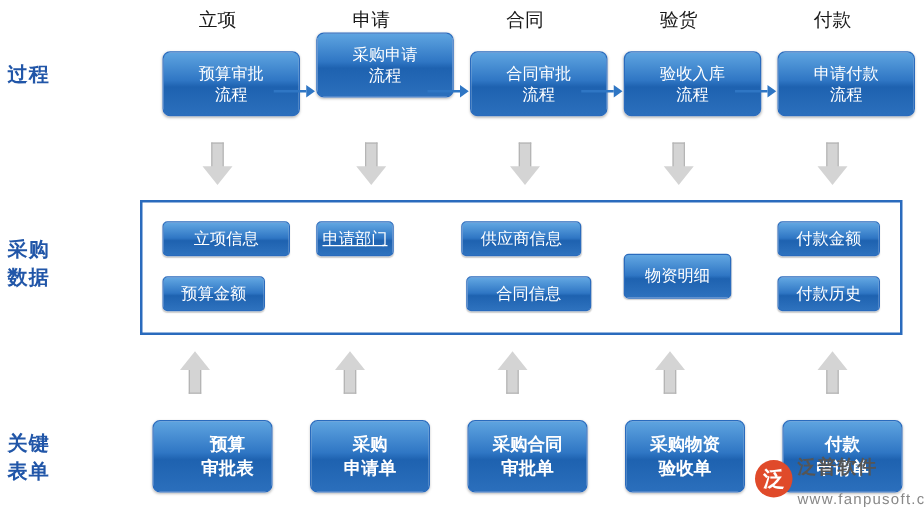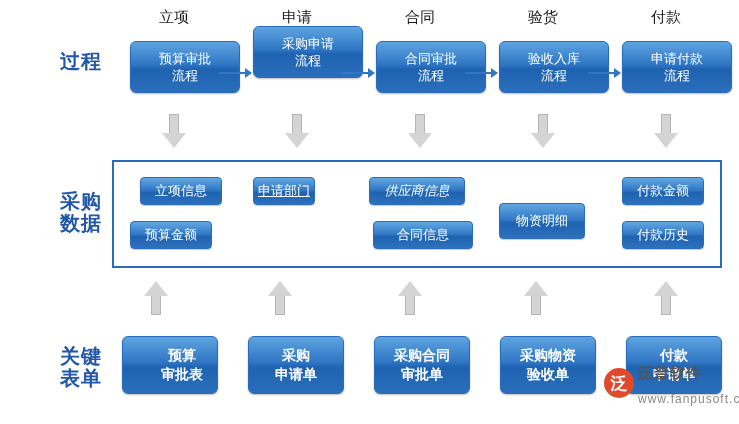--- a/index.html
+++ b/index.html
@@ -29,22 +29,22 @@
     color: #1a1a1a;
     font-weight: normal;
     line-height: 18px;
   }
 
   
   .row-label {
     position: absolute;
     left: 6px;
     width: 96px;
-    text-align: right;
-    font-size: 20px;
+    text-align: left;
+    font-size: 16px;
     color: #2156a8;
     font-weight: bold;
     line-height: 22px;
     letter-spacing: 1px;
   }
 
   
   .proc-box {
     position: absolute;
     width: 110px;
@@ -289,23 +289,23 @@
       <div class="stem"></div>
       <div class="tip"></div>
     </div>
   <div class="fat-arrow down" style="left:654px; top:114px;">
       <div class="stem"></div>
       <div class="tip"></div>
     </div>
 
   <div class="data-panel">
 
-    <div class="data-box" style="left:26px; top:15px; width:82px;">立项信息</div>
+    <div class="data-box" style="left:16px; top:15px; width:102px;">立项信息</div>
     <div class="data-box" style="left:139px; top:15px; width:62px;text-decoration:underline;">申请部门</div>
-    <div class="data-box" style="left:255px; top:15px; width:96px;font-style:italic;">供应商信息</div>
+    <div class="data-box" style="left:255px; top:15px; width:96px;">供应商信息</div>
     <div class="data-box" style="left:508px; top:15px; width:82px;">付款金额</div>
 
     <div class="data-box" style="left:385px; top:41px; width:86px; height:36px;">物资明细</div>
 
     <div class="data-box" style="left:16px; top:59px; width:82px;">预算金额</div>
     <div class="data-box" style="left:259px; top:59px; width:100px;">合同信息</div>
     <div class="data-box" style="left:508px; top:59px; width:82px;">付款历史</div>
   </div>
 
   <div class="fat-arrow up" style="left:144px; top:281px;">

